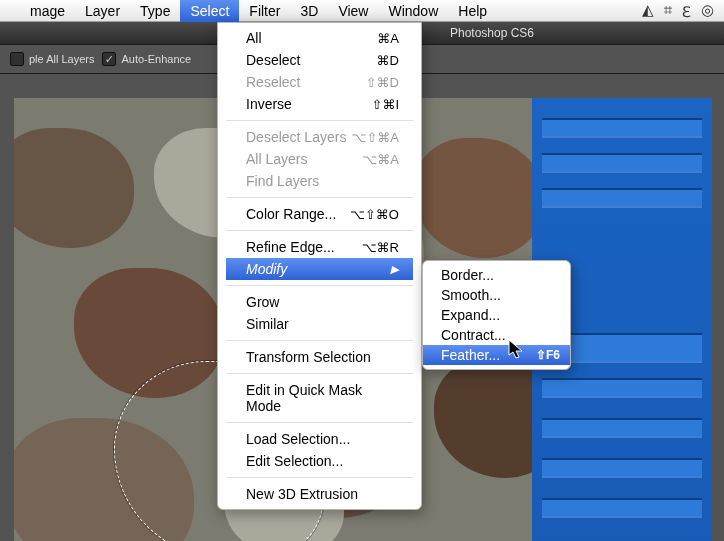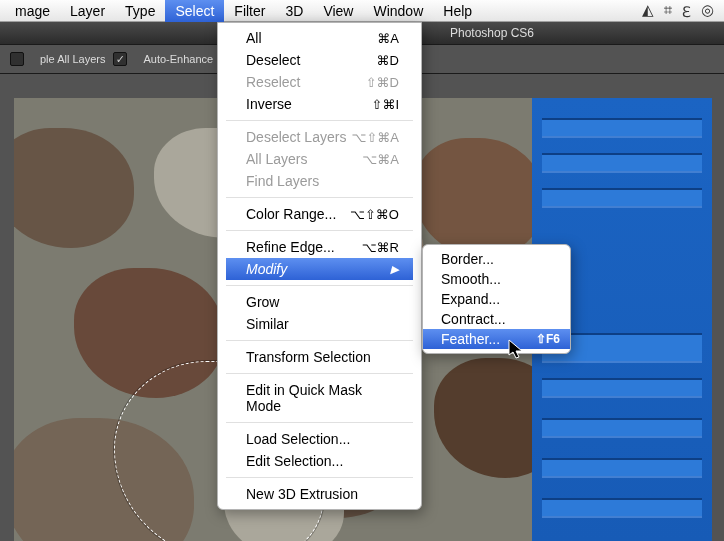--- a/index.html
+++ b/index.html
@@ -11,21 +11,21 @@
     overflow: hidden;
     position: relative;
     background: #777;
   }
   .menubar {
     height: 22px;
     background: linear-gradient(#fdfdfd,#e6e6e6);
     border-bottom: 1px solid #9f9f9f;
     display: flex;
     align-items: center;
-    padding-left: 5px;
+    padding-left: 20px;
     color: #000;
   }
   .menubar .menu-item {
     padding: 3px 10px;
     font-size: 14px;
     cursor: default;
   }
   .menubar .menu-item.selected {
     background: #3a6fdf;
     background: linear-gradient(#5d8ff0, #2e62d6);
@@ -58,21 +58,21 @@
     padding-left: 10px;
     color: #ddd;
     font-size: 11px;
     gap: 8px;
     border-top: 1px solid #1a1a1a;
     border-bottom: 1px solid #1a1a1a;
   }
   .optionsbar .checkbox {
     display: flex;
     align-items: center;
-    gap: 16px;
+    gap: 5px;
   }
   .chk {
     width: 14px;
     height: 14px;
     background: #303030;
     border: 1px solid #111;
     display: inline-flex;
     align-items: center;
     justify-content: center;
     color: #ccc;
@@ -166,21 +166,21 @@
     font-style: italic;
   }
   .dropdown .sep {
     border-top: 1px solid #e0e0e0;
     margin: 5px 0;
   }
   .mi .arrow { font-size: 11px; }
 
   .submenu {
     position: absolute;
-    top: 244px;
+    top: 260px;
     left: 422px;
     width: 149px;
     background: #fff;
     border: 1px solid #b4b4b4;
     box-shadow: 2px 4px 14px rgba(0,0,0,.35);
     padding: 4px 0;
     border-radius: 6px;
   }
   .submenu .mi {
     display: flex;

